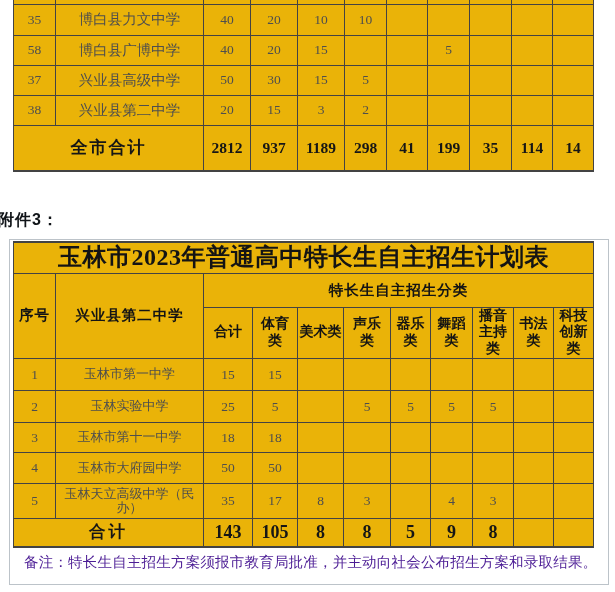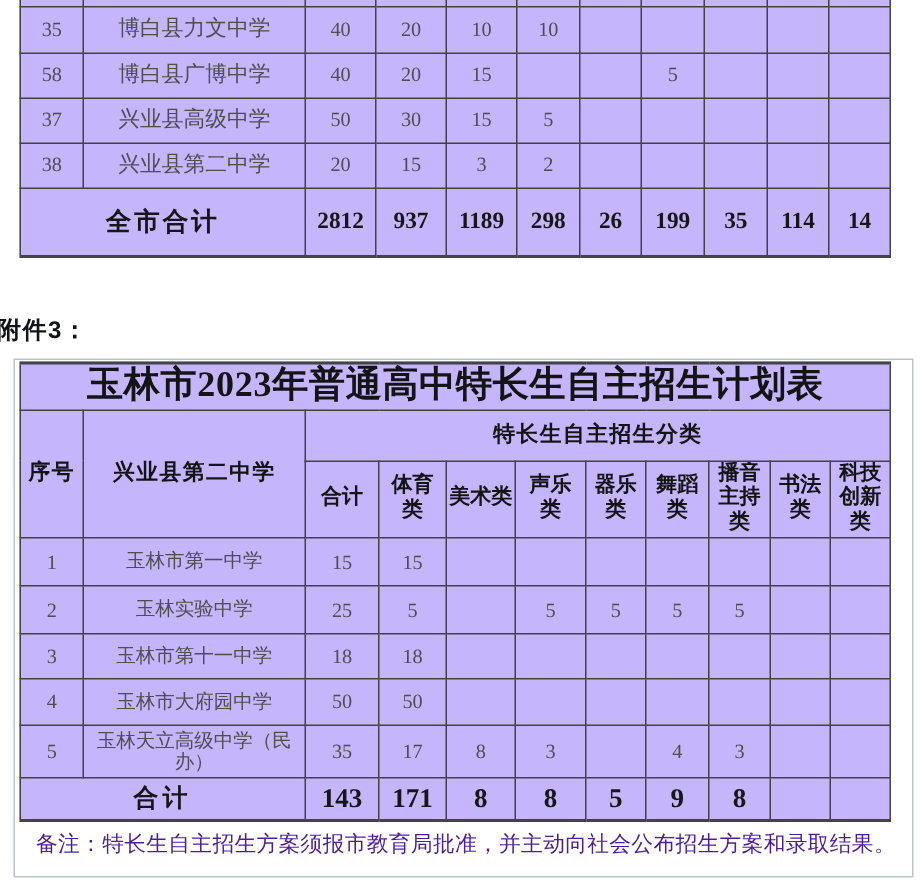--- a/index.html
+++ b/index.html
@@ -6,21 +6,21 @@
   body{
     width:615px;height:592px;position:relative;background:#ffffff;
     font-family:"Liberation Serif","DejaVu Serif",serif;
     overflow:hidden;
   }
   
   .scan-frame{
     position:absolute;left:9px;top:239px;width:598px;height:344px;
     border:1px solid #bcc3c9;background:transparent;
   }
-  table{border-collapse:collapse;table-layout:fixed;position:absolute;background:#c4b5fd;}
+  table{border-collapse:collapse;table-layout:fixed;position:absolute;background:#eab308;}
   td,th{
     border:1px solid #434343;text-align:center;vertical-align:middle;
     padding:0;overflow:hidden;font-weight:normal;
     color:#4e4e4e;font-size:13.5px;line-height:1.15;
   }
   
   .t1{left:13px;top:0;width:581px;}
   .t1 tr{height:30px;}
   .t1 tr.p{height:4px;}
   .t1 tr.p td{border-top:none;}
@@ -142,21 +142,21 @@
         <td></td>
         <td></td>
         <td></td>
       </tr>
       <tr class="total">
         <td class="lbl" colspan="2">全市合计</td>
         <td>2812</td>
         <td>937</td>
         <td>1189</td>
         <td>298</td>
-        <td>26</td>
+        <td>41</td>
         <td>199</td>
         <td>35</td>
         <td>114</td>
         <td>14</td>
       </tr>
     </tbody>
 </table>
 
 <div class="attach">附件3：</div>
 
@@ -266,21 +266,21 @@
         <td>3</td>
         <td></td>
         <td>4</td>
         <td>3</td>
         <td></td>
         <td></td>
       </tr>
       <tr class="total">
         <td class="lbl" colspan="2">合计</td>
         <td>143</td>
-        <td>171</td>
+        <td>105</td>
         <td>8</td>
         <td>8</td>
         <td>5</td>
         <td>9</td>
         <td>8</td>
         <td></td>
         <td></td>
       </tr>
     </tbody>
 </table>

